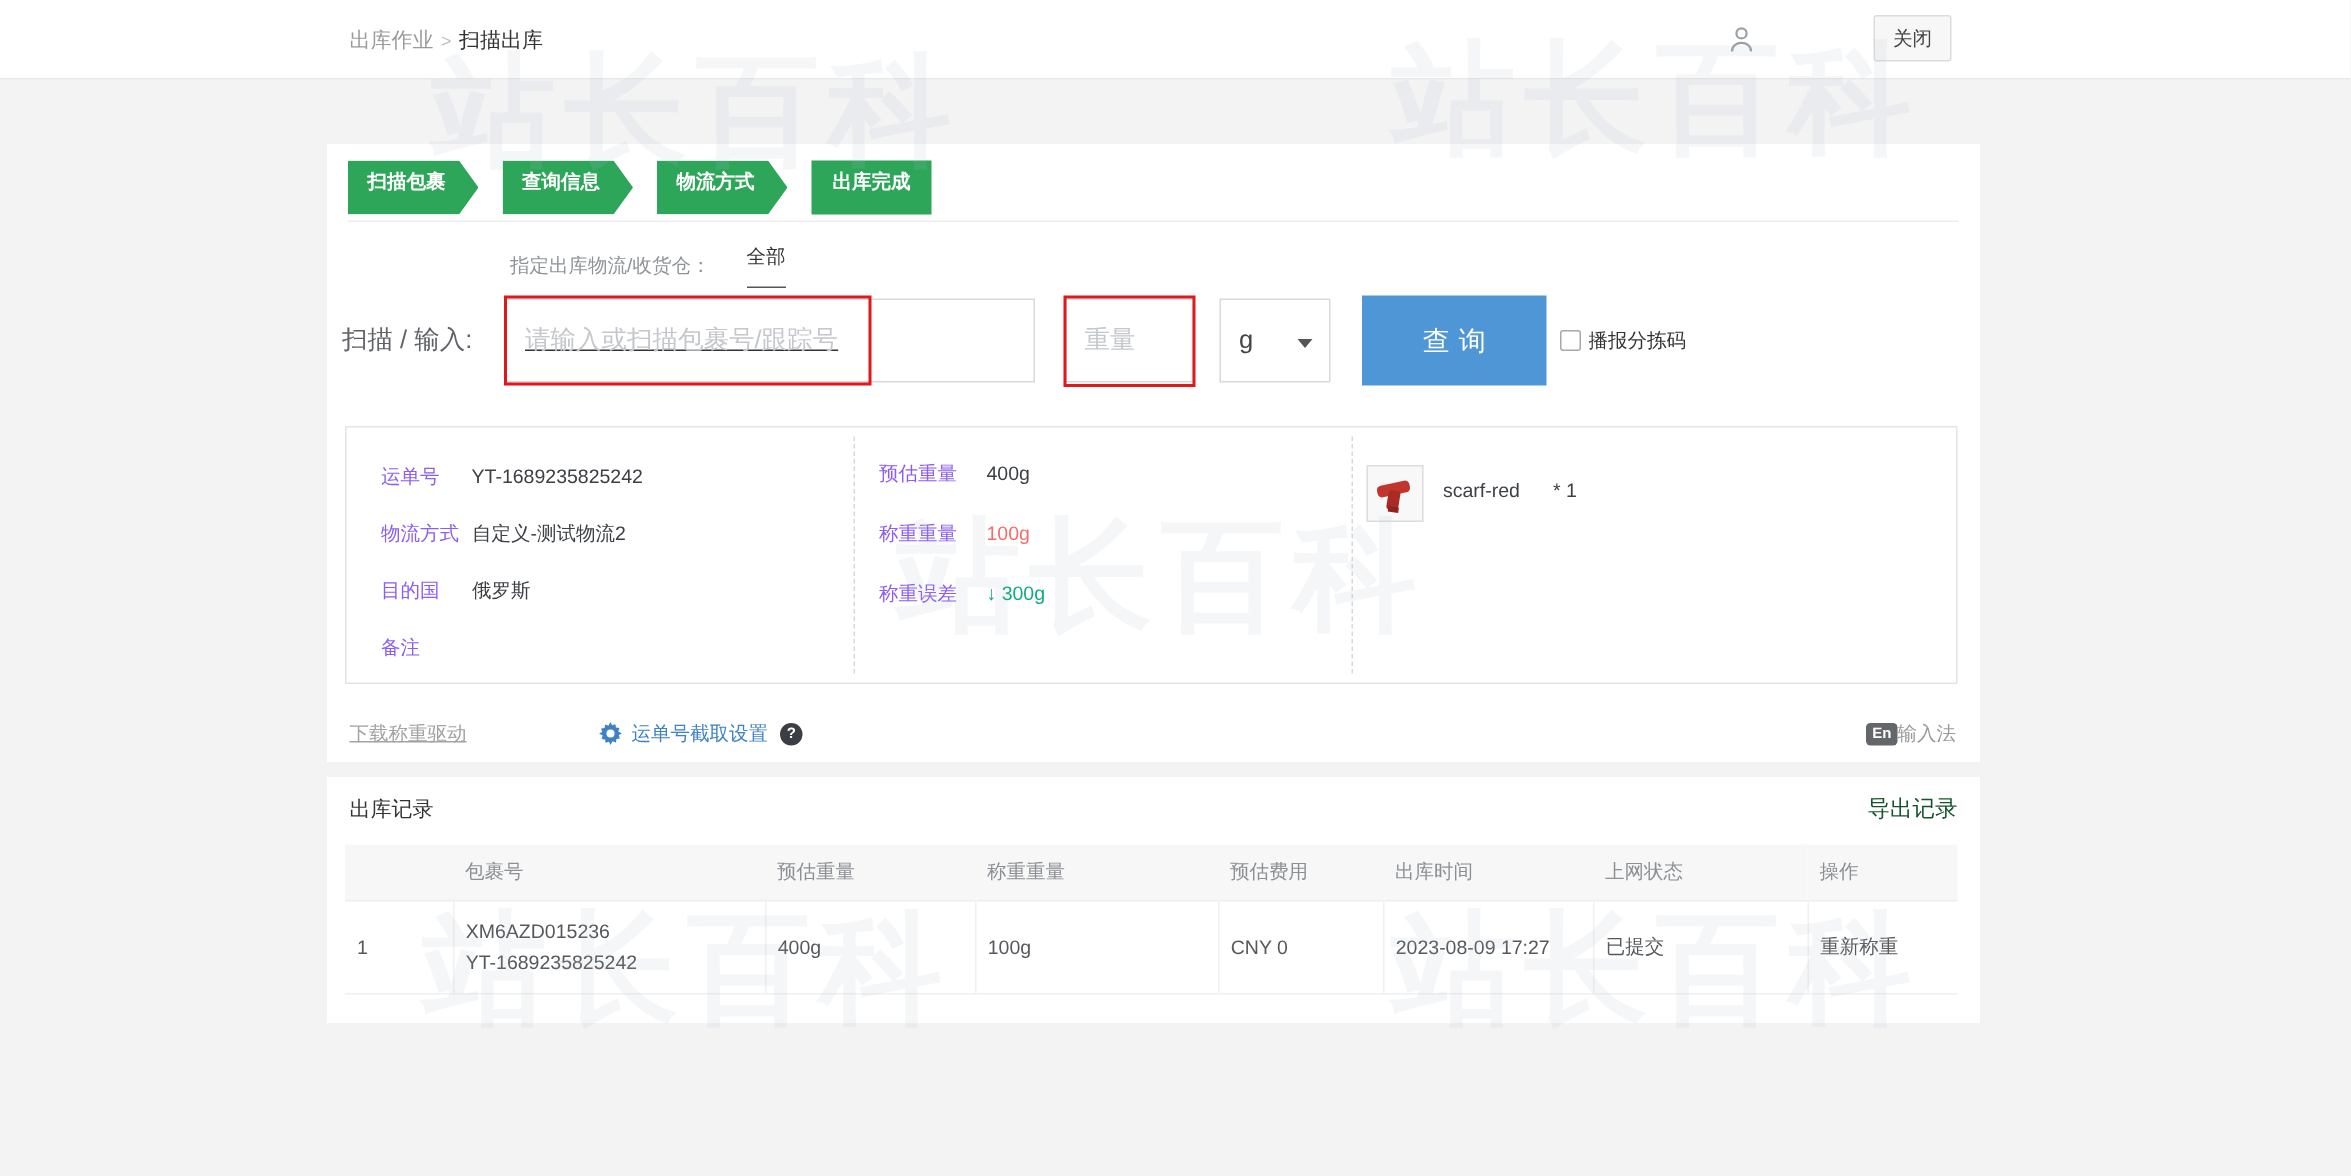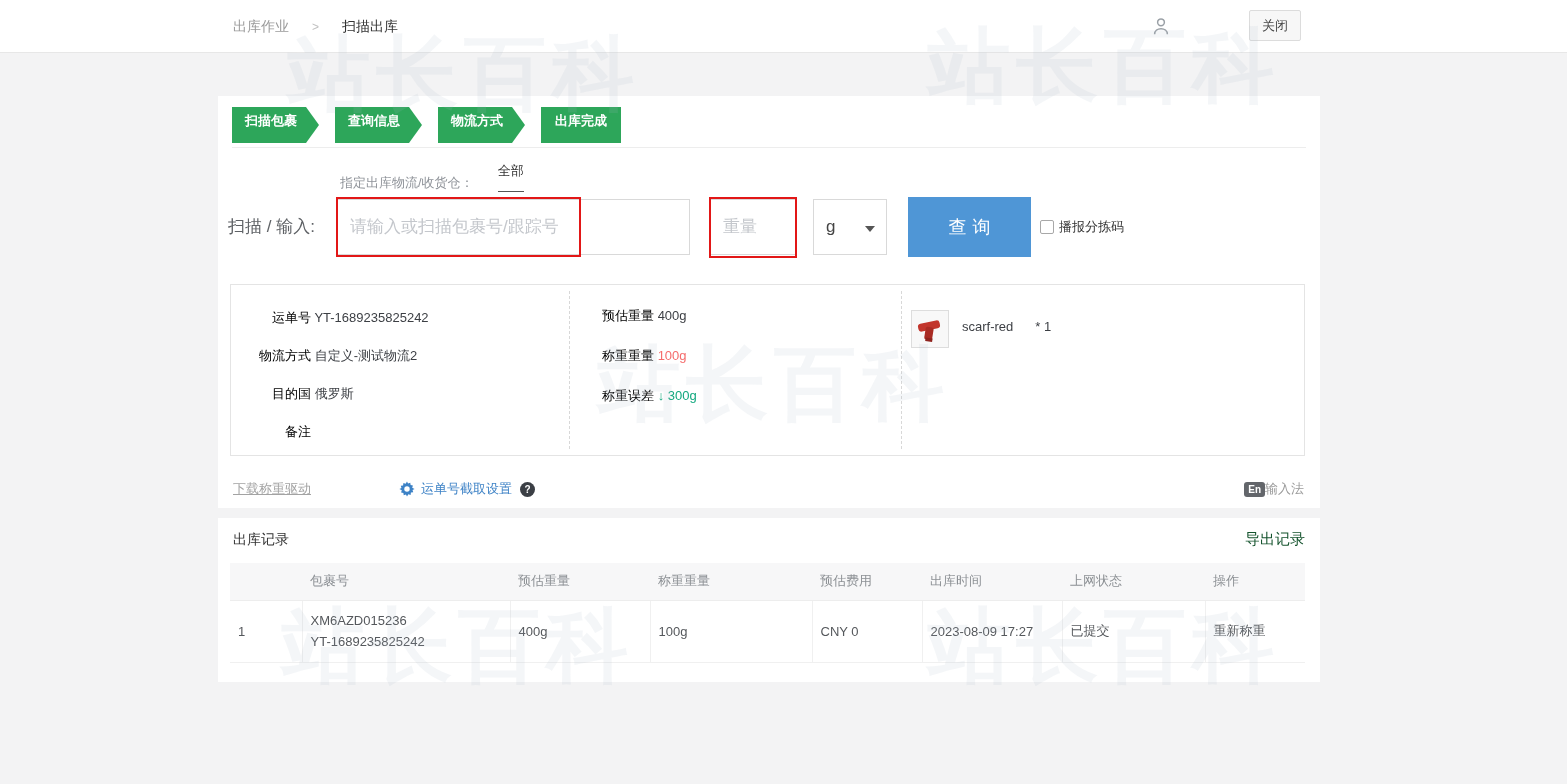--- a/index.html
+++ b/index.html
@@ -19,21 +19,21 @@
     font-size:82px; font-weight:bold; letter-spacing:6px;
     color: rgba(170,185,200,0.13);
     white-space:nowrap;
   }
 
   
   .topbar {
     position:absolute; top:0; left:0; width:1567px; height:53px;
     background:#fff; border-bottom:1px solid #e7e7e7; z-index:2;
   }
-  .breadcrumb { position:absolute; left:233px; top:0; height:53px; display:flex; align-items:center; gap:23px; font-size:14px; }
+  .breadcrumb { position:absolute; left:233px; top:0; height:53px; display:flex; align-items:center; gap:5px; font-size:14px; }
   .bc-parent { color:#9a9a9a; }
   .bc-sep { color:#c0c0c0; font-size:12px; }
   .bc-current { color:#333; }
   .user-ico { position:absolute; left:1152px; top:16px; }
   .close-btn {
     position:absolute; left:1249px; top:10px; width:52px; height:31px;
     background:#f7f7f7; border:1px solid #dcdcdc; border-radius:2px;
     font-size:13px; color:#444; display:flex; align-items:center; justify-content:center;
     cursor:pointer;
   }
@@ -49,33 +49,33 @@
     height:36px; line-height:28px; background:#2da65a; color:#fff;
     font-size:13px; font-weight:bold; padding:0 14px; margin-right:16px;
   }
   .step.arrow {
     padding:0 22px 0 13px;
     clip-path: polygon(0 0, calc(100% - 13px) 0, 100% 50%, calc(100% - 13px) 100%, 0 100%);
   }
   .hr1 { position:absolute; left:14px; right:14px; top:51px; border-top:1px solid #ededed; }
 
   
-  .filter-row { position:absolute; left:122px; top:66px; font-size:13px; display:flex; align-items:flex-end; }
+  .filter-row { position:absolute; left:122px; top:66px; font-size:13px; display:flex; align-items:center; }
   .filter-label { color:#8f9399; }
   .filter-value { color:#333; margin-left:24px; border-bottom:1px solid #555; padding-bottom:11px; cursor:pointer; }
 
   
   .scan-label { position:absolute; left:10px; top:101px; height:60px; line-height:60px; font-size:17px; color:#5f6266; }
   .inp {
     position:absolute; top:103px; height:56px; border:1px solid #d9d9d9; background:#fff;
     font-size:17px; color:#333; padding:0 12px; outline:none;
     font-family:"Liberation Sans","DejaVu Sans",sans-serif;
   }
   .inp::placeholder { color:#c4c7cc; }
-  .inp-package { left:119px; width:353px; }
+  .inp-package { left:119px; width:353px;text-decoration:underline; }
   .inp-weight  { left:492px; width:86px; }
   .red-box { position:absolute; border:2px solid #e21717; pointer-events:none; z-index:10; }
   .red-box-package { left:118px; top:101px; width:245px; height:60px; }
   .red-box-weight  { left:491px; top:101px; width:88px; height:61px; }
   .unit-select {
     position:absolute; left:595px; top:103px; width:74px; height:56px;
     border:1px solid #d9d9d9; background:#fff; font-size:17px; color:#444;
     display:flex; align-items:center; padding:0 12px; cursor:pointer;
   }
   .unit-caret { position:absolute; right:11px; top:26px; width:0; height:0;
@@ -93,21 +93,21 @@
   .annotation {
     position:absolute; left:117px; top:176px; z-index:11;
     font-size:26px; font-weight:bold; color:#e21717; white-space:nowrap;
   }
 
   
   .info-panel { position:absolute; left:12px; top:188px; width:1075px; height:172px; border:1px solid #e4e4e4; }
   .ip-divider { position:absolute; top:6px; bottom:6px; border-left:1px dashed #d8d8d8; }
   .ip-d1 { left:338px; } .ip-d2 { left:670px; }
   .ip-row { position:absolute; font-size:13px; white-space:nowrap; }
-  .ip-label { color:#000000; display:inline-block;text-align:right; }
+  .ip-label { color:#8b5cf6; display:inline-block; }
   .ip-value { color:#3c3f44; }
   .c1 .ip-label { width:57px; }
   .c2 .ip-label { width:68px; }
   .val-red { color:#f56c6c; }
   .val-green { color:#13a87f; }
   .arrow-down { color:#13a87f; font-size:13px; }
   .product { position:absolute; left:680px; top:25px; display:flex; align-items:flex-start; }
   .thumb { width:38px; height:38px; border:1px solid #ddd; background:#f8f8f8; display:flex; align-items:center; justify-content:center; }
   .product-name { font-size:13px; color:#3c3f44; margin:9px 0 0 13px; }
   .product-qty { font-size:13px; color:#3c3f44; margin:9px 0 0 22px; }

